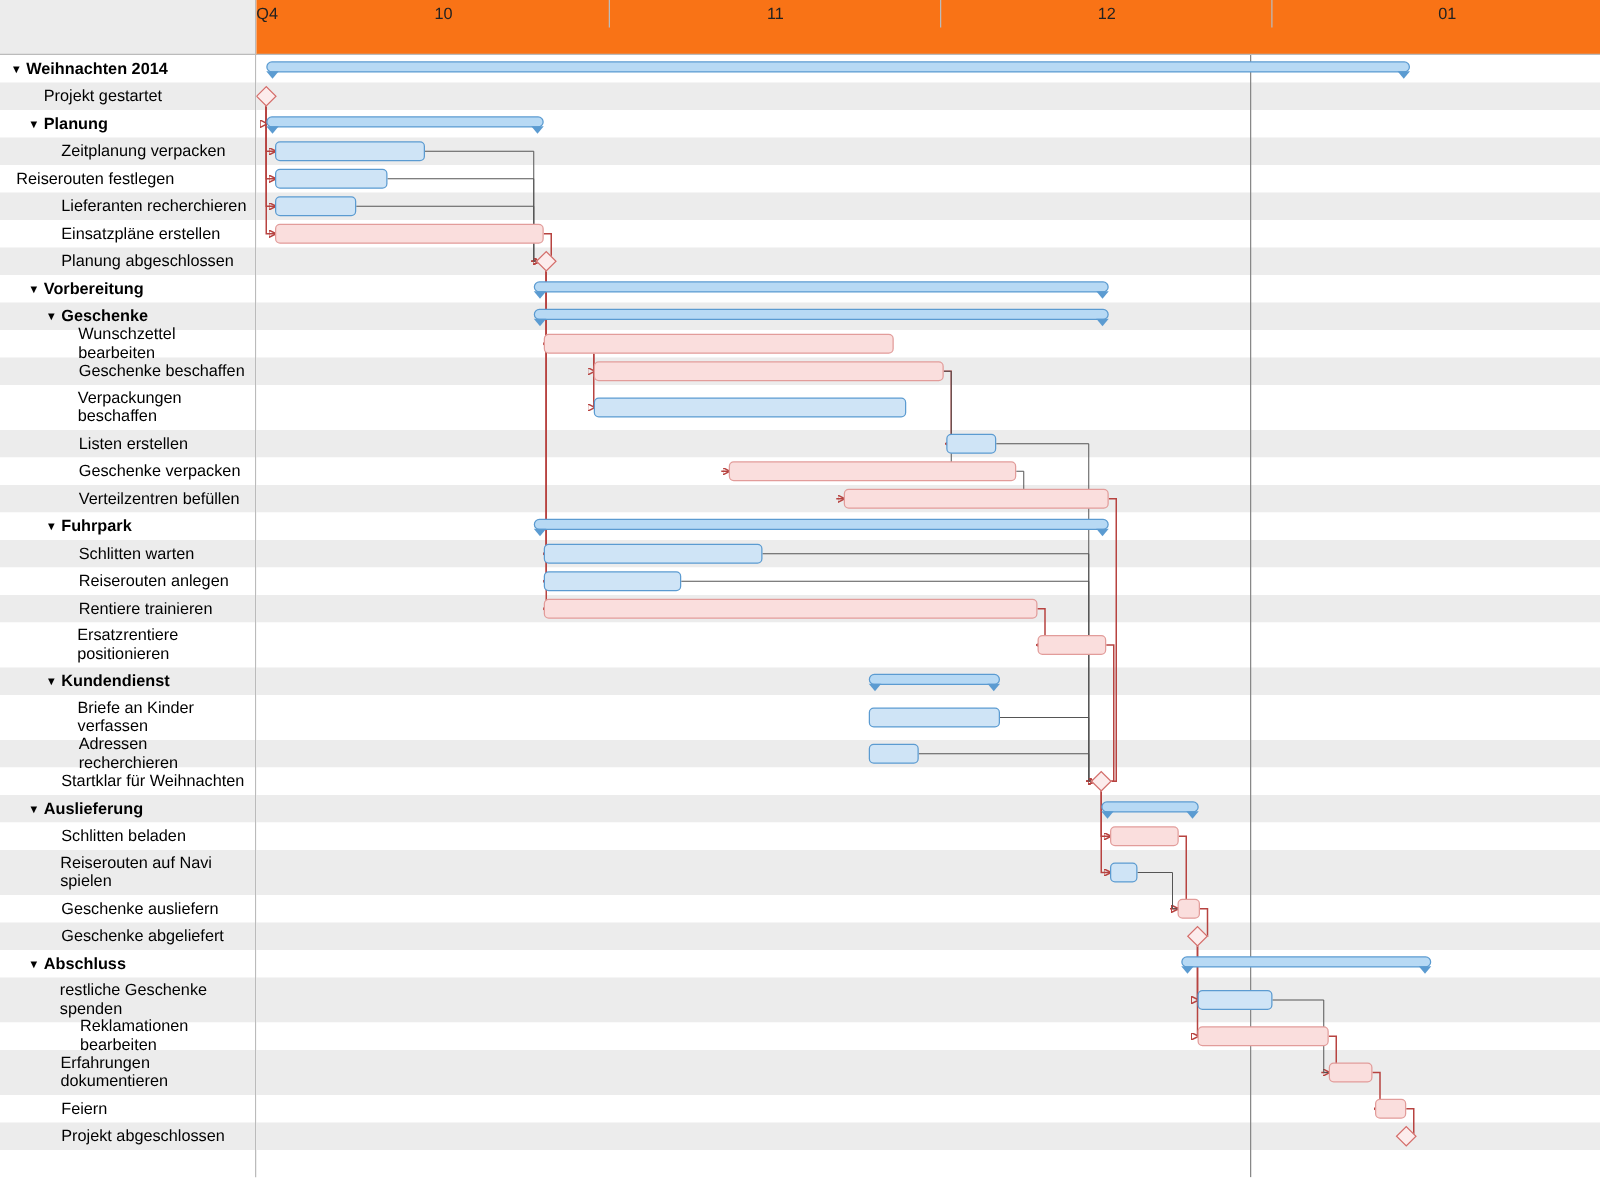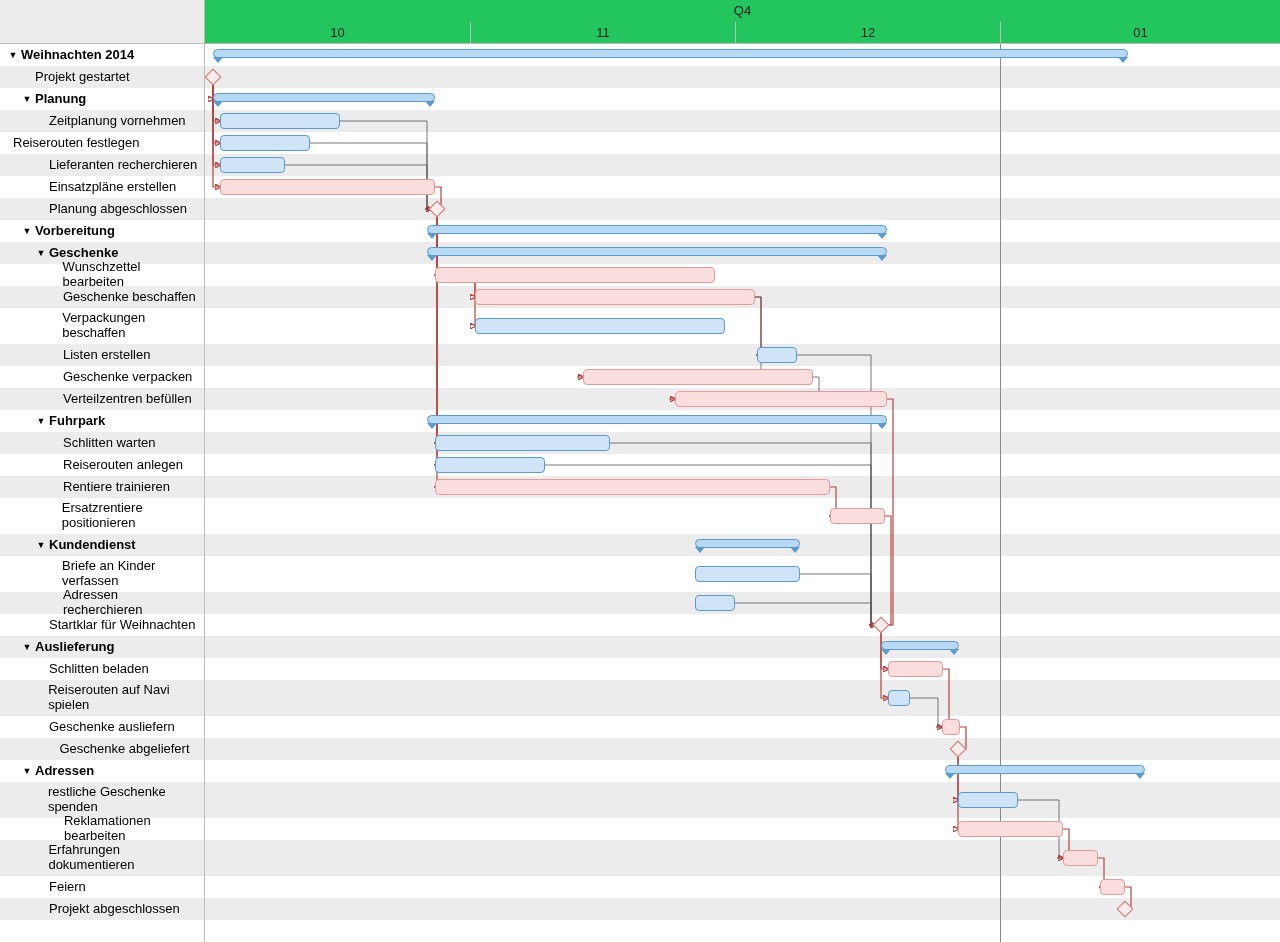--- a/index.html
+++ b/index.html
@@ -25,23 +25,23 @@
   }
   
   .header-block { height: 44px; }
   .task-panel .header-block {
     background: #ececec;
     border-bottom: 1px solid #bbb;
   }
   .chart-header {
     height: 44px;
     display: flex;
-    flex-direction: column;
+    flex-direction: row;
     border-bottom: 1px solid #bbb;
-    background: #22c55e;
+    background: #f97316;
   }
   .chart-header .row { display: flex; height: 22px; }
   .hdr-cell {
     border-left: 1px solid #bbb;
     text-align: center;
     line-height: 22px;
     font-size: 13px;
     color: #222;
   }
   .hdr-q4 { flex: 1; border-left: none; }
@@ -149,21 +149,21 @@
         <div class="row" style="padding-left: 22px;">
           <span class="disclosure"></span>
           <span class="label">Projekt gestartet</span>
         </div>
         <div class="row" style="padding-left: 22px;">
           <span class="disclosure">▼</span>
           <span class="label bold">Planung</span>
         </div>
         <div class="row" style="padding-left: 36px;">
           <span class="disclosure"></span>
-          <span class="label">Zeitplanung vornehmen</span>
+          <span class="label">Zeitplanung verpacken</span>
         </div>
         <div class="row" style="">
           <span class="disclosure"></span>
           <span class="label">Reiserouten festlegen</span>
         </div>
         <div class="row" style="padding-left: 36px;">
           <span class="disclosure"></span>
           <span class="label">Lieferanten recherchieren</span>
         </div>
         <div class="row" style="padding-left: 36px;">
@@ -251,27 +251,27 @@
           <span class="label">Schlitten beladen</span>
         </div>
         <div class="row tall" style="padding-left: 36px;">
           <span class="disclosure"></span>
           <span class="label">Reiserouten auf Navi spielen</span>
         </div>
         <div class="row" style="padding-left: 36px;">
           <span class="disclosure"></span>
           <span class="label">Geschenke ausliefern</span>
         </div>
-        <div class="row" style="padding-left: 36px; justify-content: center;">
+        <div class="row" style="padding-left: 36px;">
           <span class="disclosure"></span>
           <span class="label">Geschenke abgeliefert</span>
         </div>
         <div class="row" style="padding-left: 22px;">
           <span class="disclosure">▼</span>
-          <span class="label bold">Adressen</span>
+          <span class="label bold">Abschluss</span>
         </div>
         <div class="row tall" style="padding-left: 36px;">
           <span class="disclosure"></span>
           <span class="label">restliche Geschenke spenden</span>
         </div>
         <div class="row" style="padding-left: 52px;">
           <span class="disclosure"></span>
           <span class="label">Reklamationen bearbeiten</span>
         </div>
         <div class="row tall" style="padding-left: 36px;">

